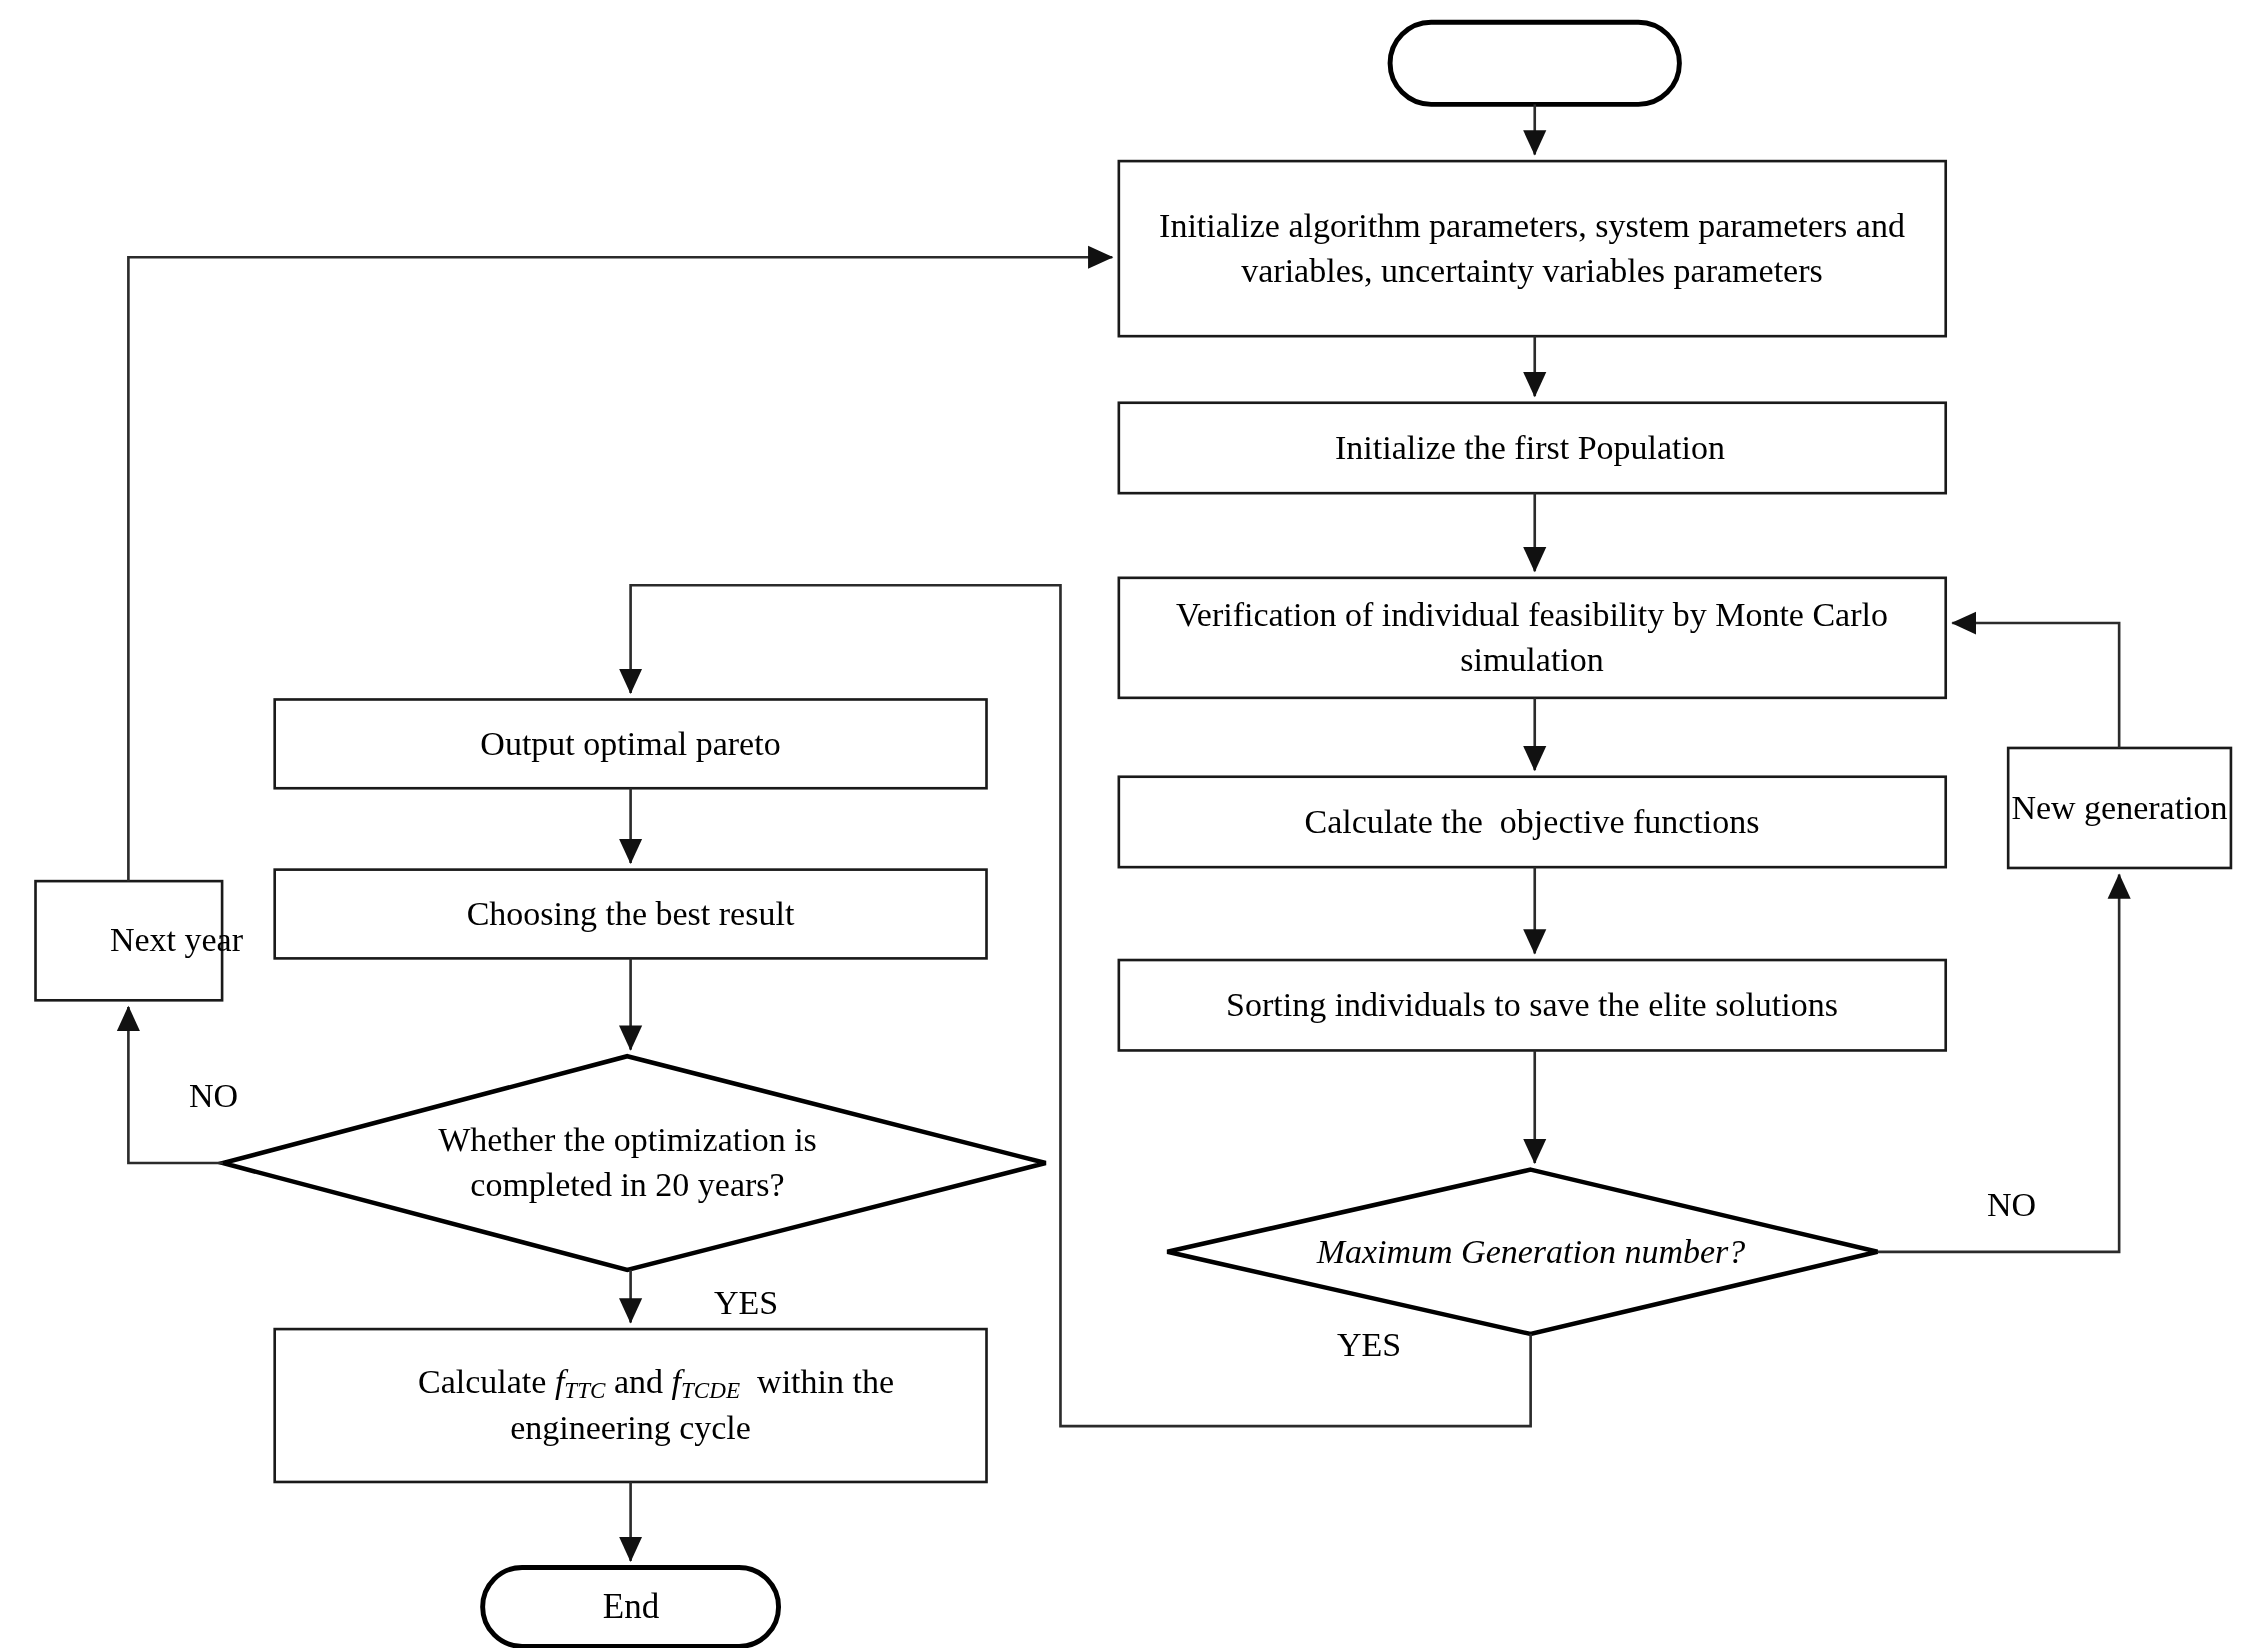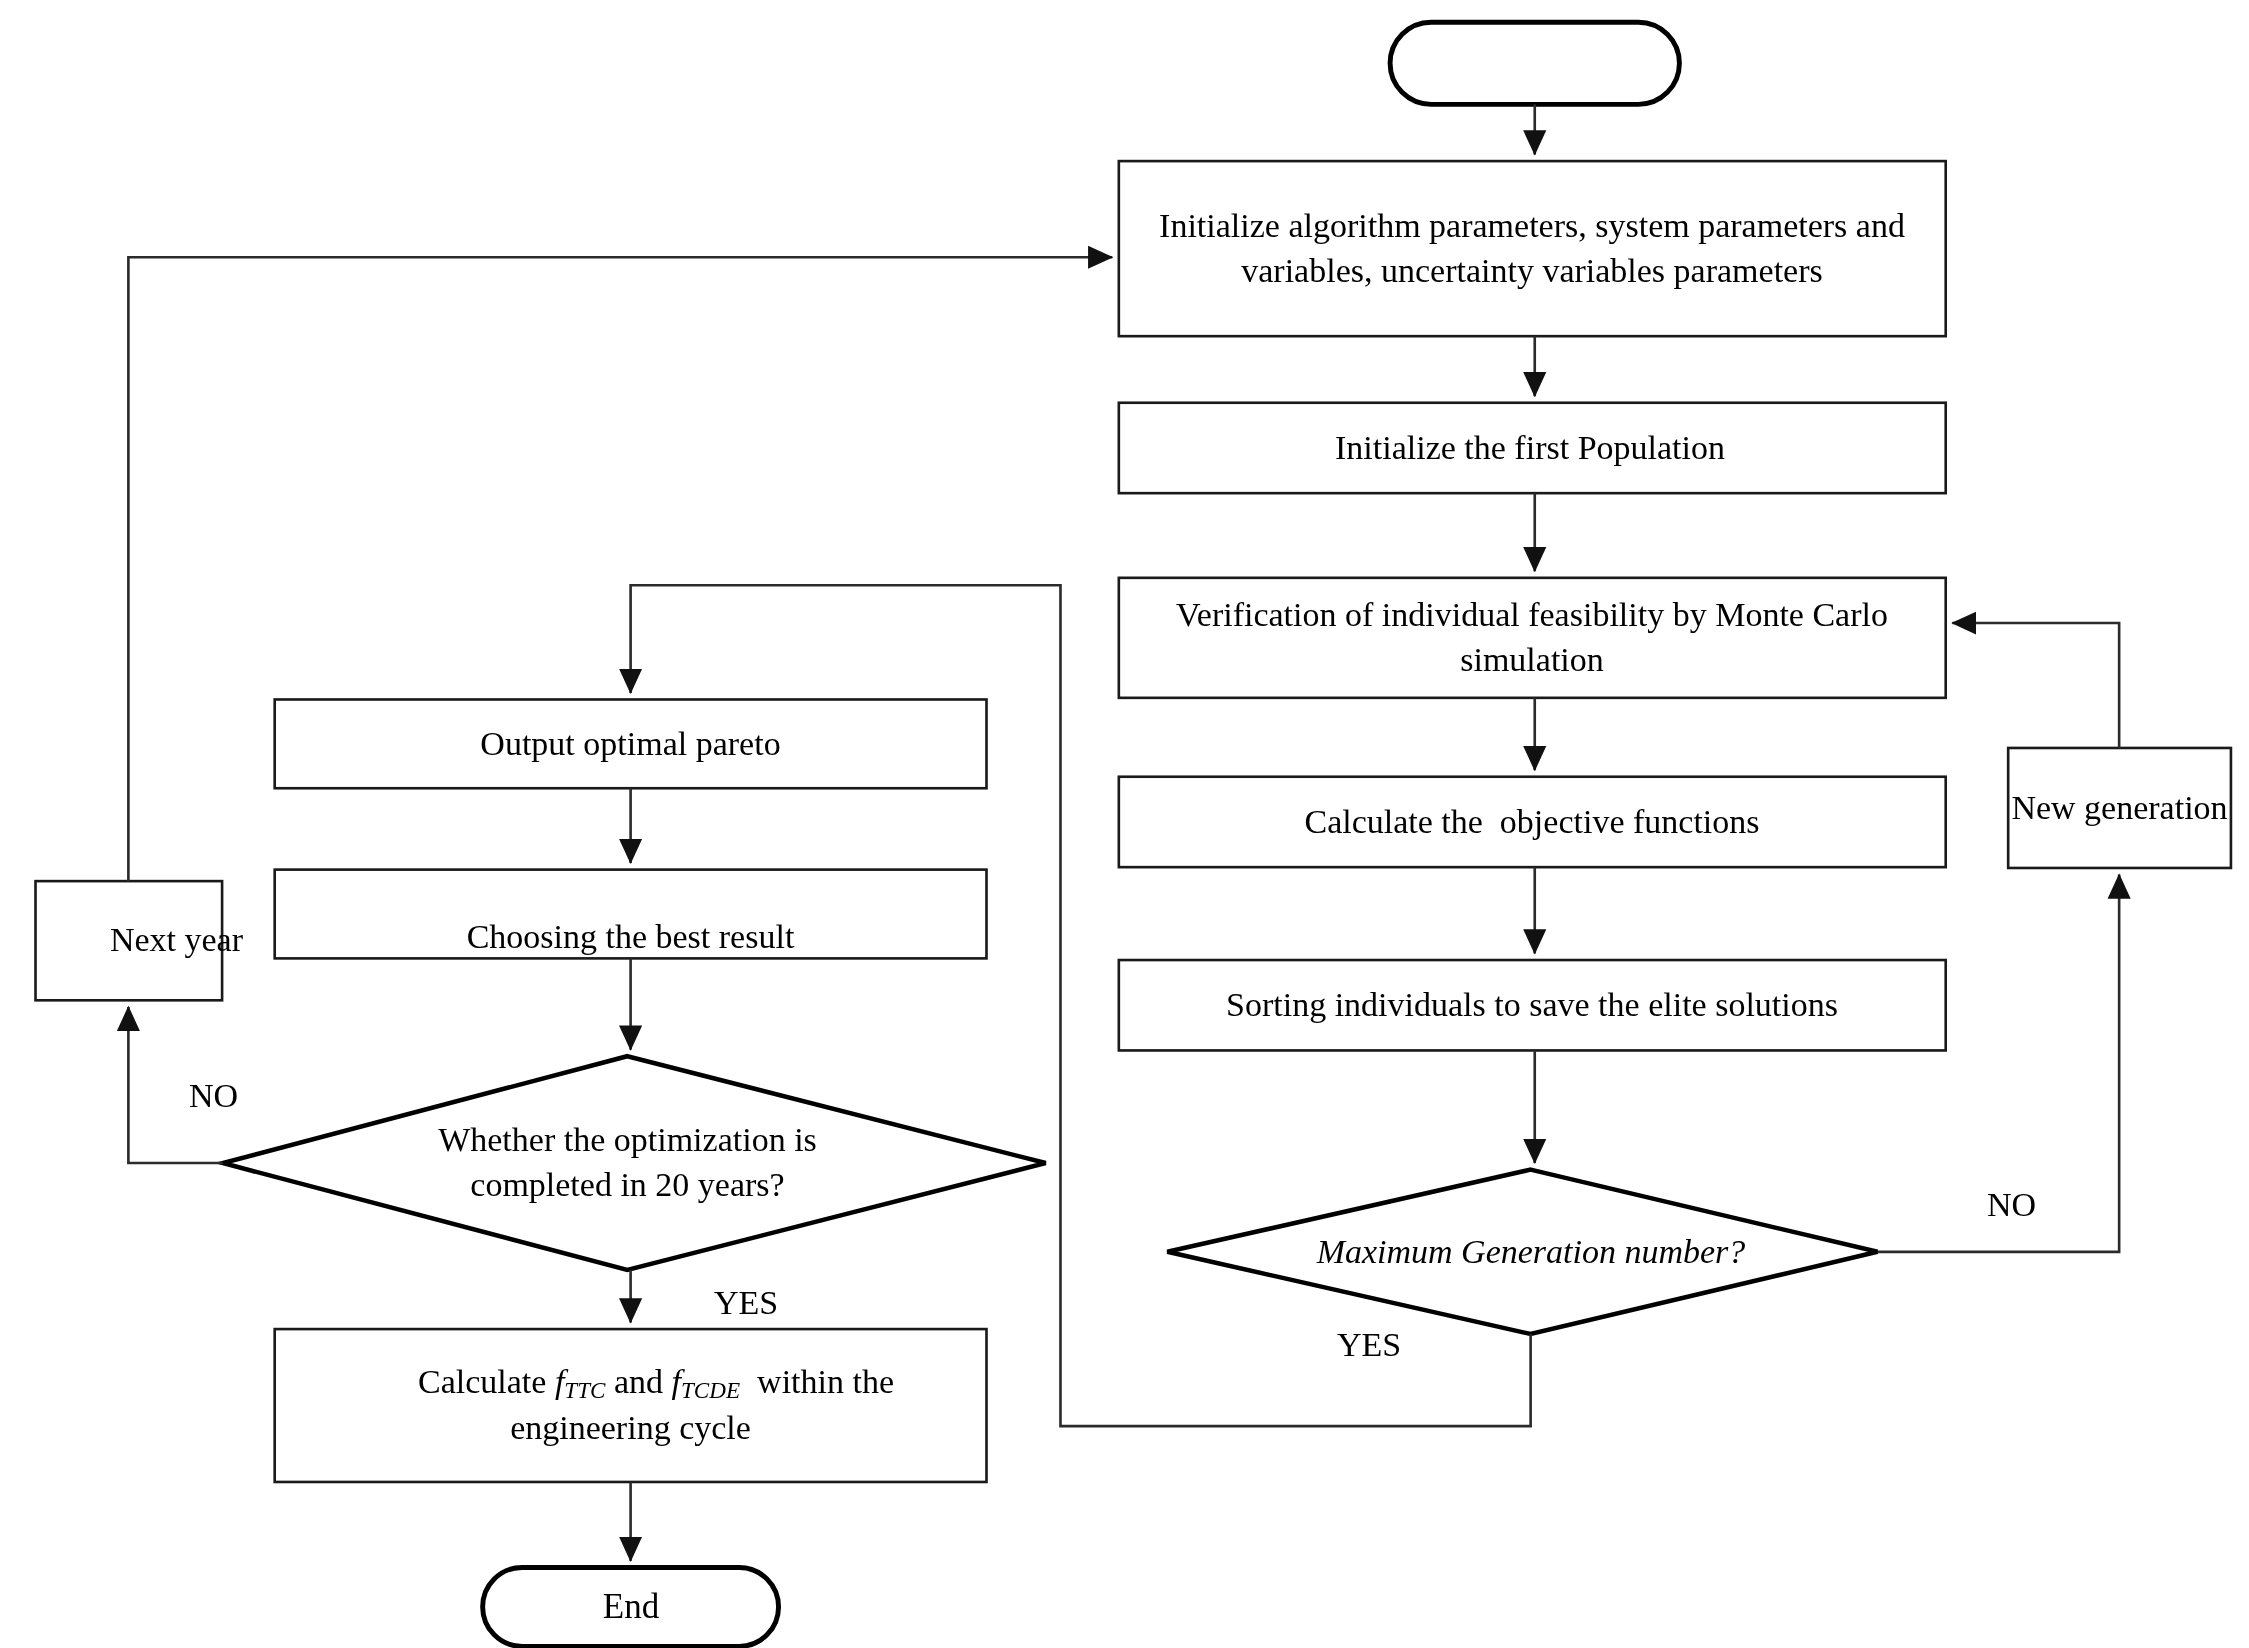--- a/index.html
+++ b/index.html
@@ -153,21 +153,21 @@
   <div class="node-text t-process" style="left:1135px; top:777px; width:794px; height:90px;">Calculate the  objective functions</div>
 
   <div class="node-text t-process" style="left:1135px; top:960px; width:794px; height:90px;">Sorting individuals to save the elite solutions</div>
 
   <div class="node-text t-decision" style="left:1276px; top:1211px; width:510px; height:82px;font-style:italic;">Maximum Generation number?</div>
 
   <div class="node-text t-small" style="left:2008px; top:748px; width:223px; height:120px;">New generation</div>
 
   <div class="node-text t-process" style="left:291px; top:700px; width:679px; height:89px;">Output optimal pareto</div>
 
-  <div class="node-text t-process" style="left:291px; top:870px; width:679px; height:89px;margin-top:23px;">Choosing the best result</div>
+  <div class="node-text t-process" style="left:291px; top:870px; width:679px; height:89px;">Choosing the best result</div>
 
   <div class="node-text t-decision" style="left:381px; top:1093px; width:493px; height:140px;">Whether the optimization is completed in 20 years?</div>
 
   <div class="node-text t-small" style="left:35px; top:881px; width:187px; height:119px;padding-left:48px;">Next year</div>
 
   <div class="node-text t-process formula" style="left:291px; top:1329px; width:679px; height:153px;">
     <span>
       <span>Calculate </span><i>f</i><sub>TTC</sub><span> and </span><i>f</i><sub>TCDE</sub><span>  within the engineering cycle</span>
     </span>
   </div>

